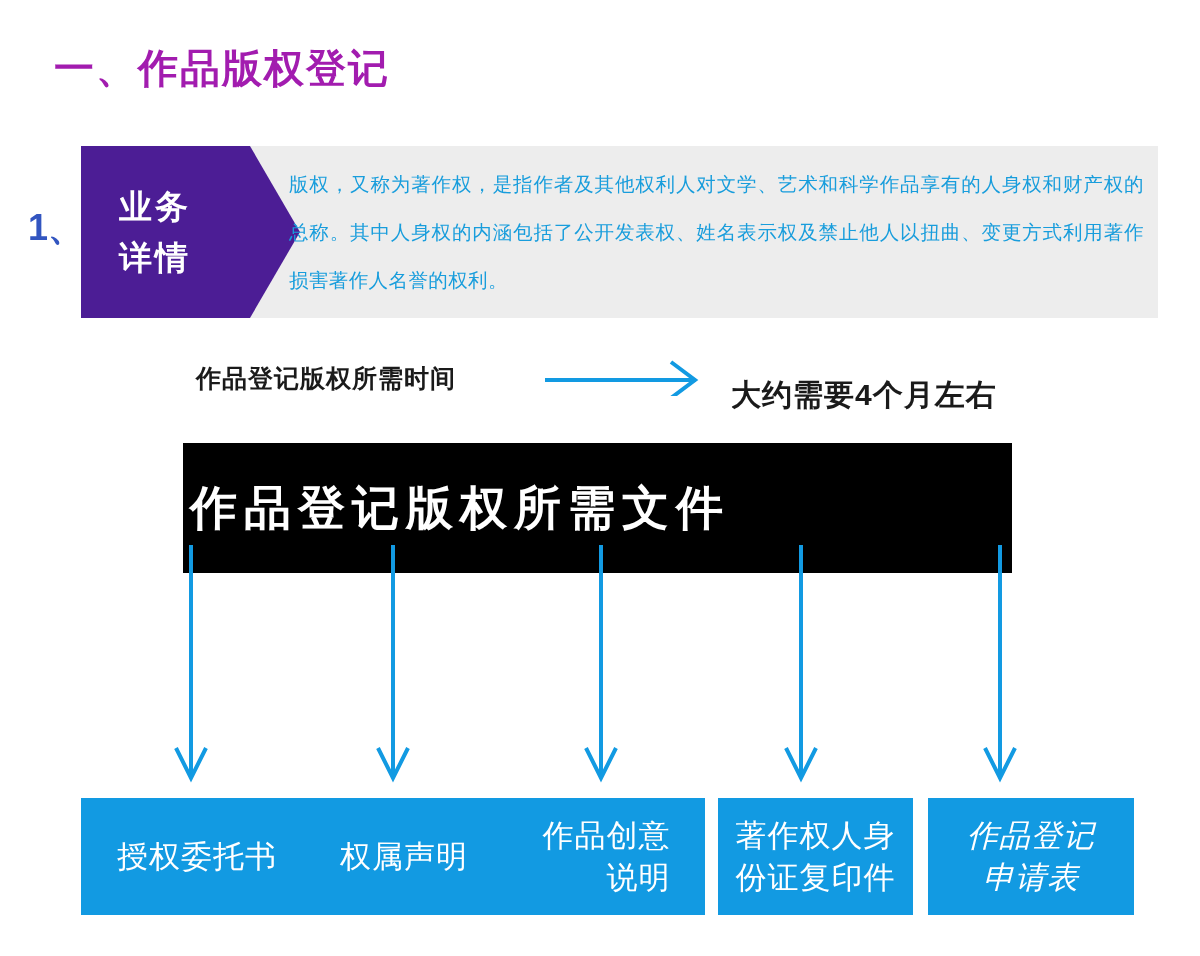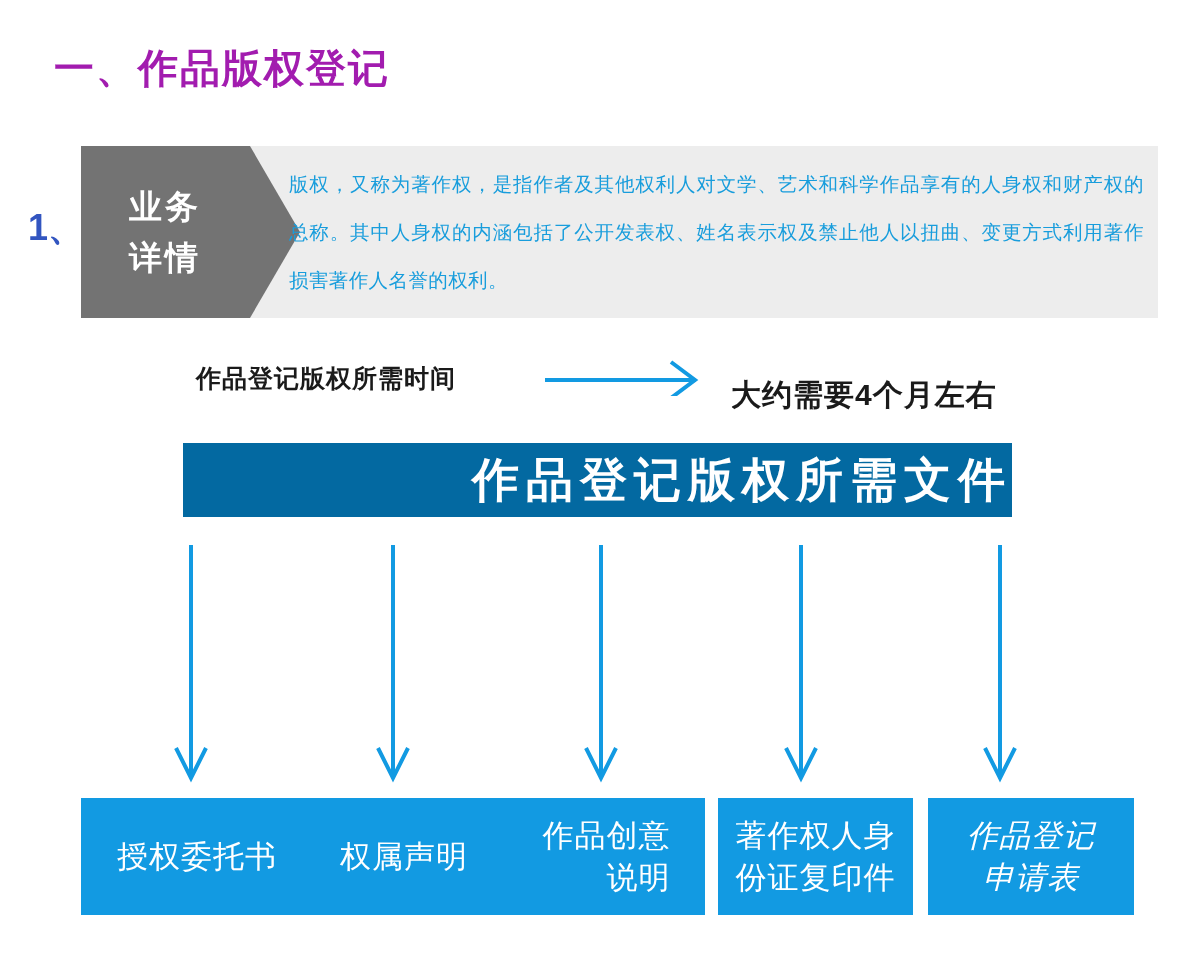--- a/index.html
+++ b/index.html
@@ -51,28 +51,28 @@
     width: 1077px;
     height: 172px;
     background: #ededed;
   }
   .detail-tag {
     position: absolute;
     left: 0px;
     top: 0px;
     width: 219px;
     height: 172px;
-    background: #737373;
+    background: #4c1d95;
     clip-path: polygon(0 0, 169px 0, 219px 86px, 169px 172px, 0 172px);
     display: flex;
     flex-direction: column;
     align-items: flex-start;
     justify-content: center;
     box-sizing: border-box;
-    padding-left: 48px;
+    padding-left: 38px;
   }
   .detail-tag span {
     display: block;
     color: #ffffff;
     font-size: 33px;
     font-weight: 700;
     line-height: 1.55;
     letter-spacing: 3px;
   }
   .detail-text {
@@ -122,25 +122,25 @@
     letter-spacing: 1px;
     white-space: nowrap;
   }
 
   
   .docs-banner {
     position: absolute;
     left: 183px;
     top: 443px;
     width: 829px;
-    height: 74px;
-    background: #0369a1;
+    height: 130px;
+    background: #000000;
     display: flex;
     align-items: center;
-    justify-content: flex-end;
+    justify-content: flex-start;
   }
   .docs-banner span {
     color: #ffffff;
     font-size: 47px;
     font-weight: 700;
     letter-spacing: 7px;
     text-indent: 7px;
   }
 
   

